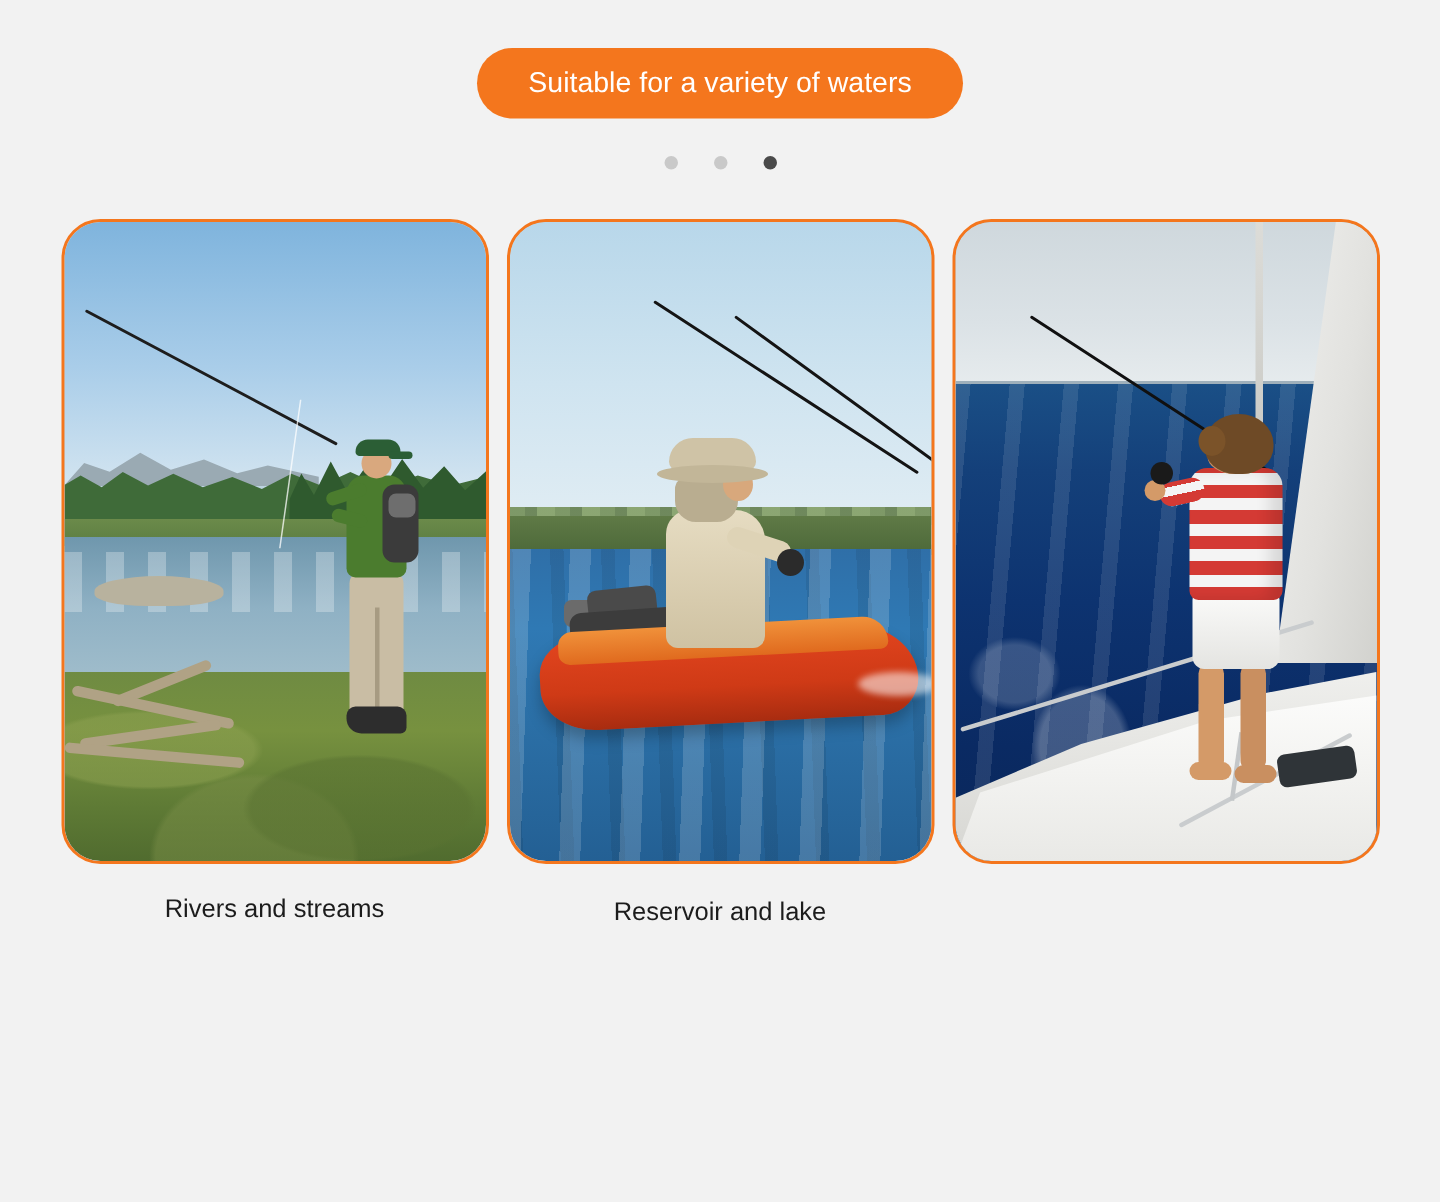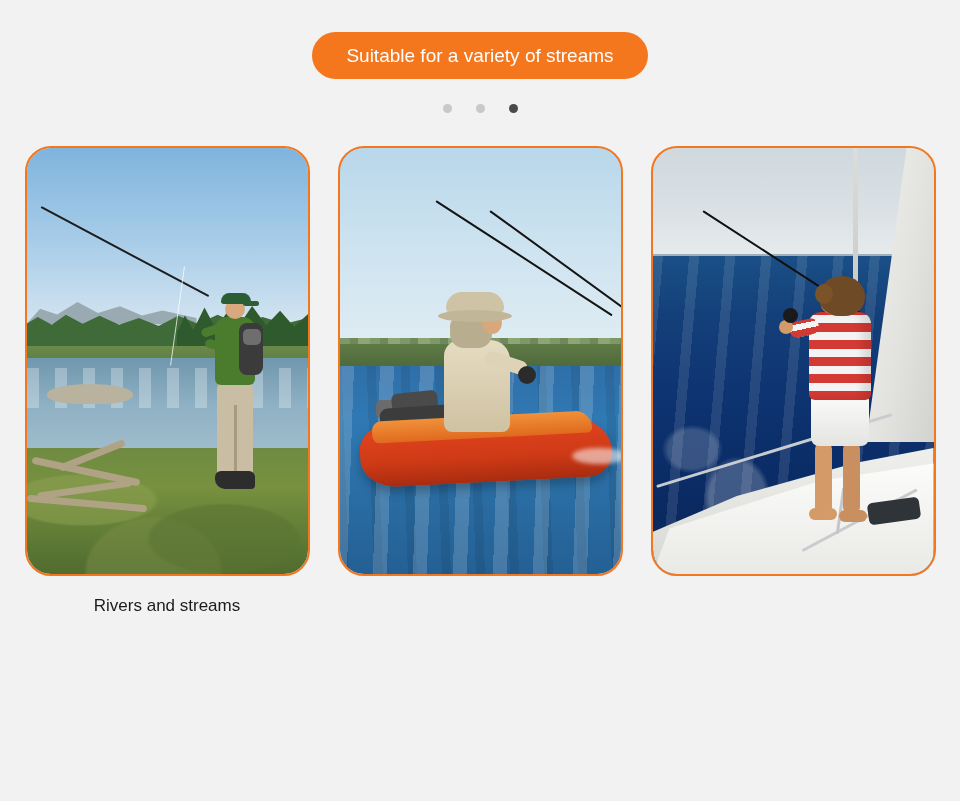--- a/index.html
+++ b/index.html
@@ -61,21 +61,21 @@
     background: #c9c9c9;
   }
   .dot.active {
     background: #4a4a4a;
   }
 
   
   .cards {
     display: flex;
     justify-content: center;
-    gap: 28px;
+    gap: 12px;
     margin-top: 33px;
   }
   .card {
     width: 285px;
   }
   .photo {
     width: 285px;
     height: 430px;
     border: 2px solid #f4761d;
     border-radius: 26px;
@@ -398,21 +398,21 @@
     background: #c98f60; border-radius: 7px;
   }
 </style>
 </head>
 <body>
 
 <div class="page">
 
 
   <div class="pill-wrap">
-    <div class="pill">Suitable for a variety of streams</div>
+    <div class="pill">Suitable for a variety of waters</div>
   </div>
 
   <div class="dots">
     <span class="dot"></span>
     <span class="dot"></span>
     <span class="dot active"></span>
   </div>
 
   <div class="cards">
 
@@ -474,20 +474,21 @@
             <div class="p2-arm"></div>
             <div class="p2-hand"></div>
             <div class="p2-neck"></div>
             <div class="p2-face"></div>
             <div class="p2-hat"></div>
             <div class="p2-hat-brim"></div>
           </div>
           <div class="p2-reel"></div>
         </div>
       </div>
+      <div class="caption">Reservoir and lake</div>
     </div>
 
     <div class="card card-3">
       <div class="photo">
         <div class="inner">
           <div class="p3-sky"></div>
           <div class="p3-horizon"></div>
           <div class="p3-sea"></div>
           <div class="p3-sail"></div>
           <div class="p3-mast"></div>

